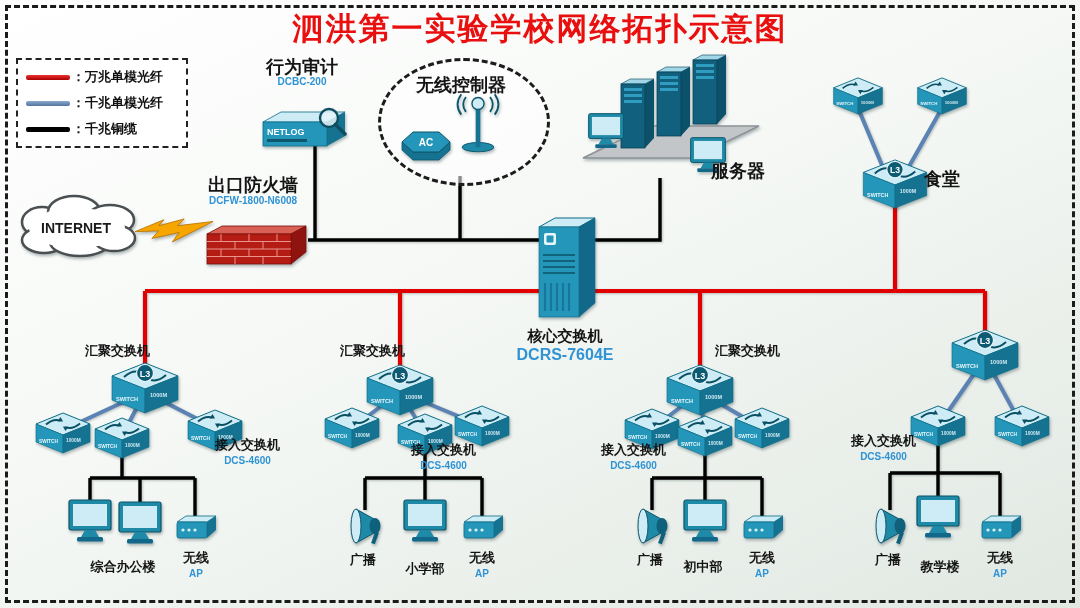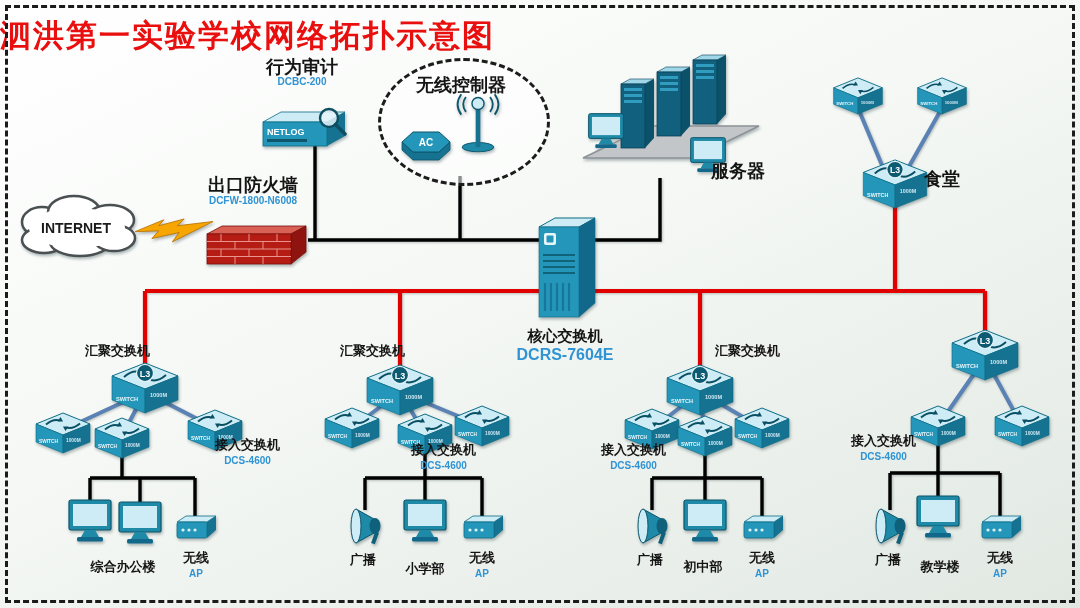--- a/index.html
+++ b/index.html
@@ -2,21 +2,21 @@
 <html><head>
 <meta charset="utf-8">
 <style>
   html,body{margin:0;padding:0;background:#888;}
   .stage{
     position:relative;width:1080px;height:608px;overflow:hidden;
     background:linear-gradient(155deg,#ffffff 0%,#f5f8f5 45%,#e1e8e2 100%);
     font-family:"Liberation Sans","DejaVu Sans",sans-serif;
   }
   .frame{position:absolute;left:5px;top:5px;right:5px;bottom:5px;border:3px dashed #1b1b1b;pointer-events:none;z-index:40;}
-  .title{position:absolute;left:0;top:8px;width:100%;text-align:left;font-size:31px;font-weight:800;color:#ea0f0f;letter-spacing:2px;z-index:5;margin-top:7px;}
+  .title{position:absolute;left:0;top:8px;width:100%;text-align:center;font-size:31px;font-weight:800;color:#ea0f0f;letter-spacing:2px;z-index:5;}
   .legend{position:absolute;left:16px;top:58px;width:172px;height:90px;background:#fff;border:2px dashed #222;z-index:6;
           display:flex;flex-direction:column;justify-content:space-around;padding:4px 8px;box-sizing:border-box;}
   .legend-row{display:flex;align-items:center;}
   .sample{display:inline-block;width:44px;height:5px;border-radius:2px;margin-right:2px;flex:none;}
   .s-red{background:linear-gradient(#e33,#a00);}
   .s-blue{background:linear-gradient(#8ea9cc,#51749f);}
   .s-black{background:#000;}
   .legend-text{font-size:13px;font-weight:bold;color:#111;white-space:nowrap;}
   .wires{position:absolute;left:0;top:0;z-index:1;filter:drop-shadow(1px 1.5px 1px rgba(40,60,60,0.3));}
   .dev{position:absolute;z-index:3;filter:drop-shadow(1.5px 2px 1.5px rgba(30,55,60,0.35));}
@@ -27,20 +27,34 @@
   .lbl-md{font-size:18px;}
   .model{color:#2f93d4;font-size:10px;}
 </style>
 </head>
 <body>
 
 <div class="stage">
   <div class="frame"></div>
   <div class="title">泗洪第一实验学校网络拓扑示意图</div>
 
+  <div class="legend">
+    <div class="legend-row">
+      <span class="sample s-red"></span>
+      <span class="legend-text">：万兆单模光纤</span>
+    </div>
+    <div class="legend-row">
+      <span class="sample s-blue"></span>
+      <span class="legend-text">：千兆单模光纤</span>
+    </div>
+    <div class="legend-row">
+      <span class="sample s-black"></span>
+      <span class="legend-text">：千兆铜缆</span>
+    </div>
+  </div>
 
   <svg width="0" height="0" style="position:absolute">
     <defs>
       <symbol id="sym-switch" viewBox="0 0 56 42">
         <polygon points="28,1 55,12 28,23 1,12" fill="#cdecf5" stroke="#0e6d86" stroke-width="1"></polygon>
         <path d="M11,12.5 Q18,6.5 25,8.5" stroke="#0a4f63" stroke-width="1.8" fill="none"></path>
         <polygon points="28,9.5 22.5,9.5 25.5,5" fill="#0a4f63"></polygon>
         <path d="M45,11.5 Q38,17.5 31,15.5" stroke="#0a4f63" stroke-width="1.8" fill="none"></path>
         <polygon points="28,14.5 33.5,14.5 30.5,19" fill="#0a4f63"></polygon>
         <polygon points="1,12 28,23 28,41 1,30" fill="#2496ba" stroke="#0e6d86" stroke-width="0.6"></polygon>

